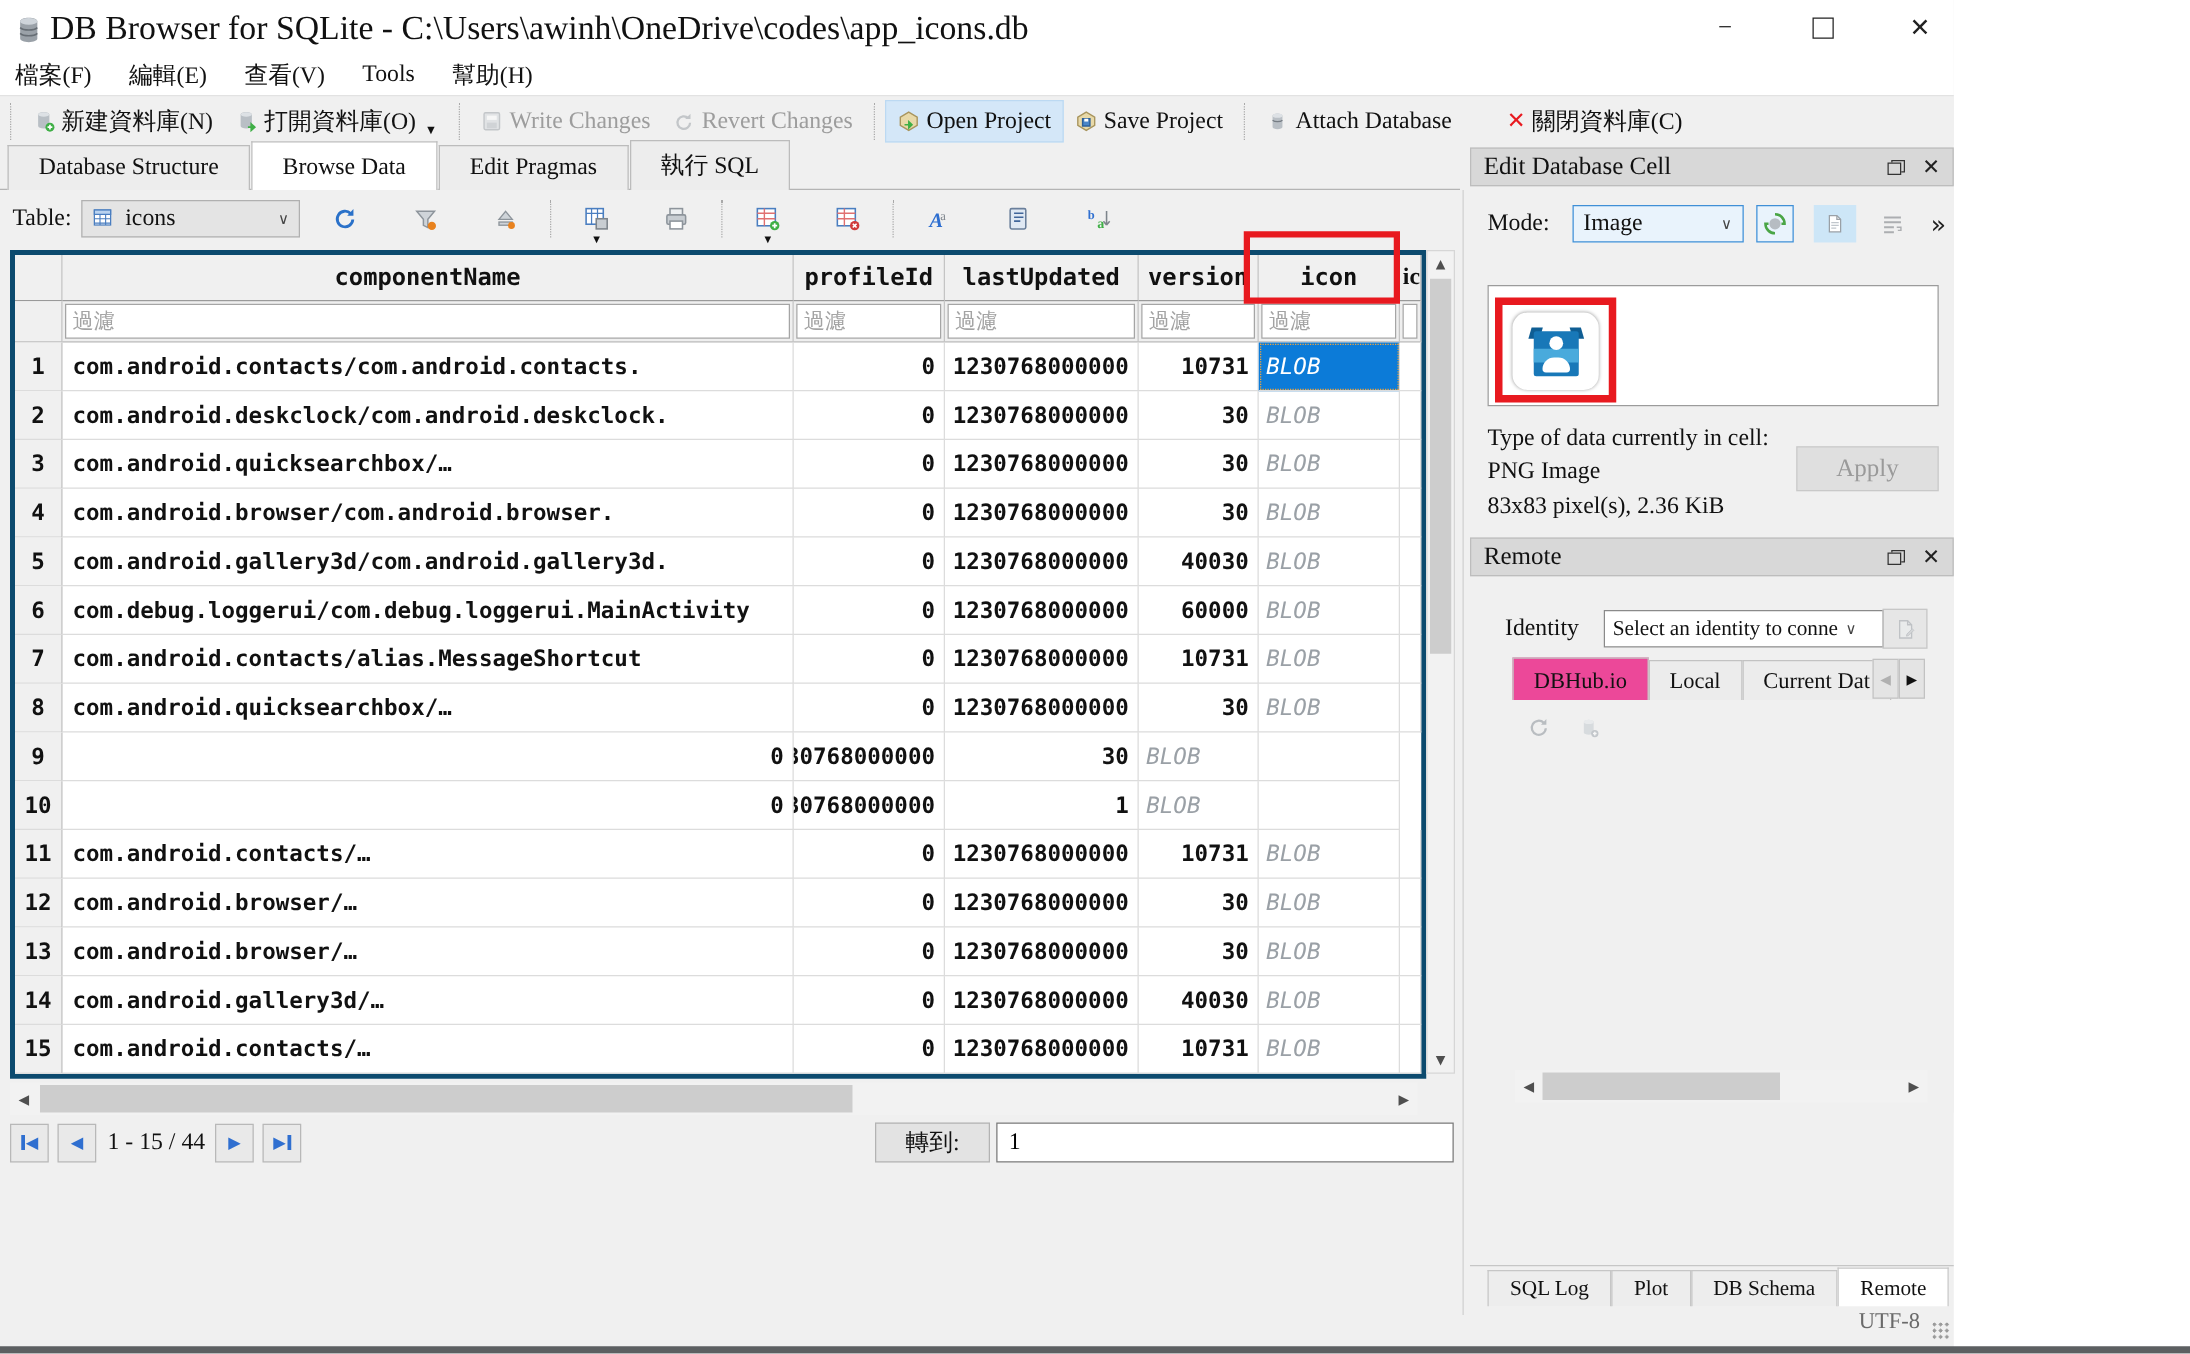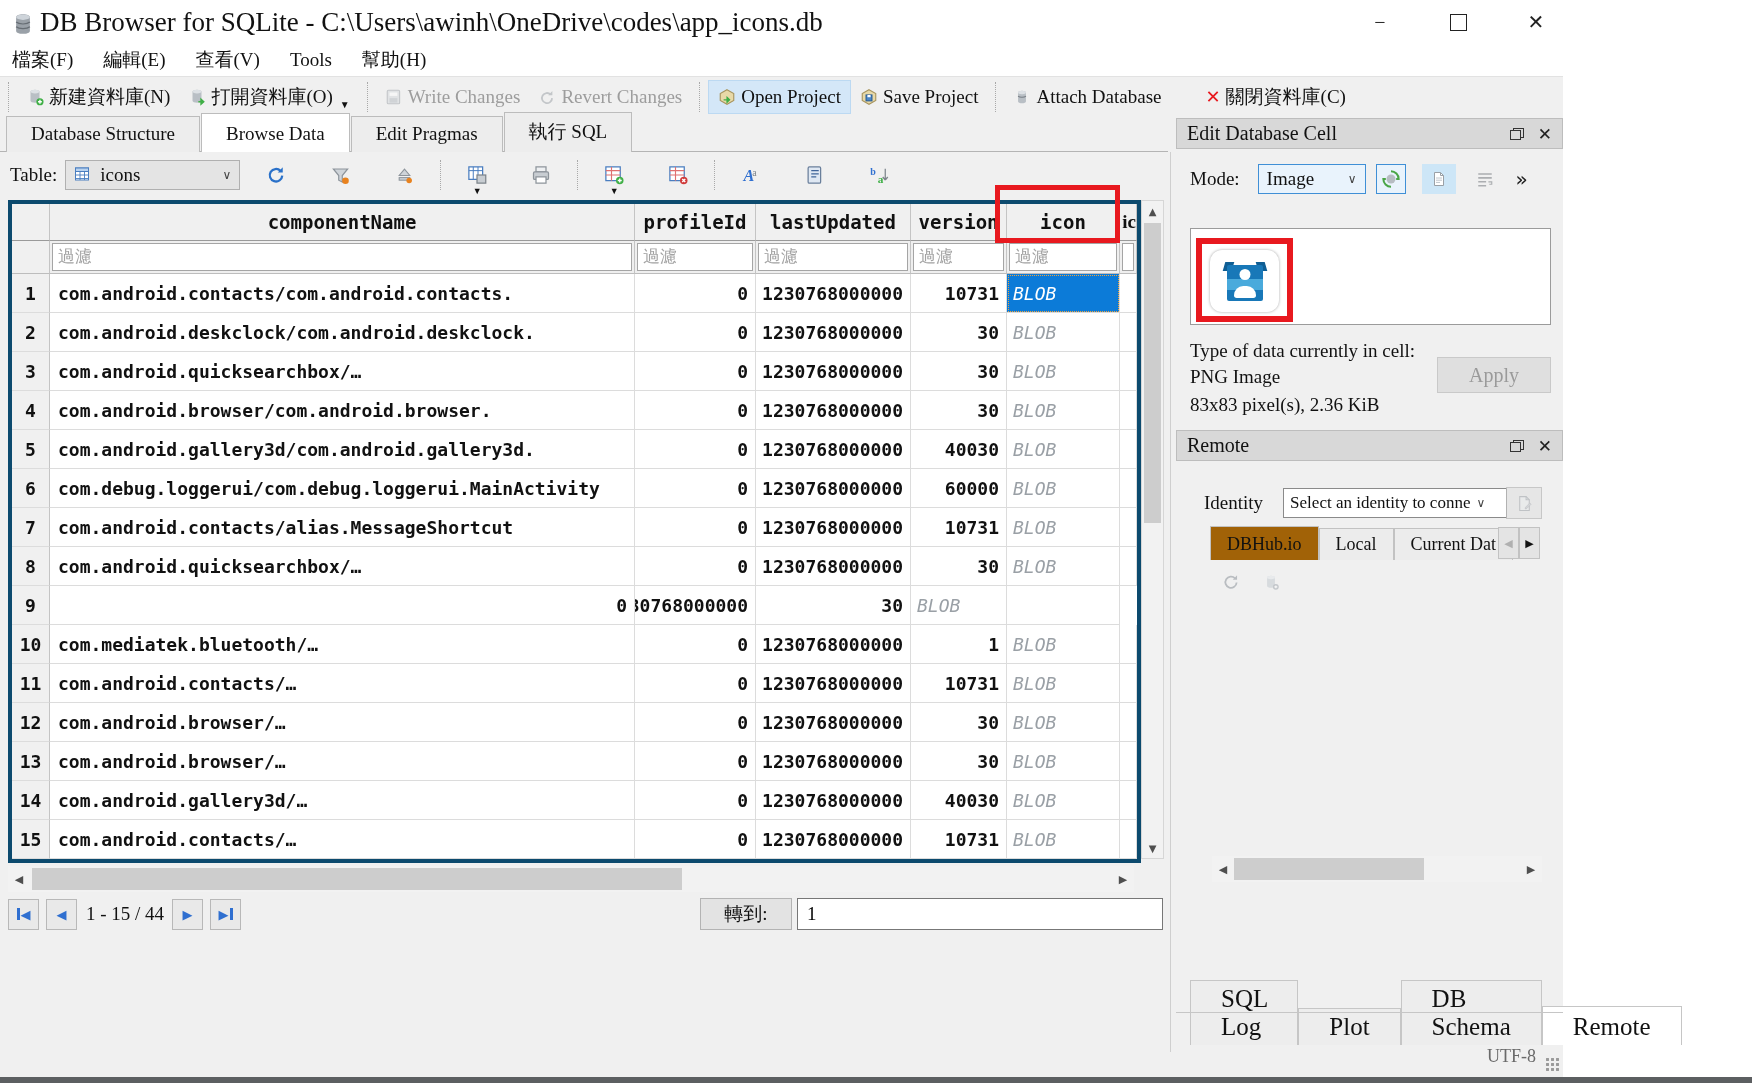--- a/index.html
+++ b/index.html
@@ -103,21 +103,21 @@
   .panel-title{height:31px;background:#d8d8d8;display:flex;align-items:center;padding:0 10px;font-size:20px;
                border:1px solid #bdbdbd;box-sizing:border-box;}
   .pt-icons{margin-left:auto;display:flex;align-items:center;gap:14px;}
   .float-glyph{position:relative;width:14px;height:12px;}
   .float-glyph i{position:absolute;display:block;width:9px;height:8px;border:1.6px solid #333;background:#d8d8d8;}
   .float-glyph i:first-child{right:0;top:0;}
   .float-glyph i:last-child{left:0;bottom:0;}
   .close-glyph{font-size:17px;font-weight:bold;color:#222;font-family:"DejaVu Sans",sans-serif;}
 
   .mode-row{position:absolute;left:14px;top:46px;display:flex;align-items:center;}
-  .mode-combo{width:108px;height:30px;background:var(--comboBlueBg);border:1px solid var(--comboBlueBorder);
+  .mode-combo{width:137px;height:30px;background:var(--comboBlueBg);border:1px solid var(--comboBlueBorder);
               display:flex;align-items:center;padding:0 8px;font-size:19px;box-sizing:border-box;margin-left:10px;}
   .sqbtn{width:30px;height:30px;display:flex;align-items:center;justify-content:center;box-sizing:border-box;}
   .sqbtn.bordered{border:1px solid var(--comboBlueBorder);background:var(--comboBlueBg);margin-left:10px;}
   .sqbtn.bluebg{background:#cde6f7;width:34px;margin-left:16px;}
   .chev2{font-size:20px;color:#222;margin-left:16px;font-family:"DejaVu Sans",sans-serif;}
 
   .preview{position:absolute;left:14px;top:110px;width:361px;height:97px;background:#fff;border:1px solid #9b9b9b;box-sizing:border-box;}
   .redbox-preview{position:absolute;left:20px;top:120px;width:97px;height:84px;border:6px solid var(--annotation);box-sizing:border-box;z-index:5;}
   .appicon{position:absolute;left:34px;top:132px;width:69px;height:62px;background:#fff;border-radius:12px;
            box-shadow:0 0 3px rgba(0,0,0,.35);display:flex;align-items:center;justify-content:center;}
@@ -134,35 +134,35 @@
   .apply-btn{position:absolute;left:261px;top:239px;width:114px;height:36px;background:#dfdfdf;border:1px solid #c9c9c9;
              color:#9a9a9a;font-size:20px;display:flex;align-items:center;justify-content:center;box-sizing:border-box;}
 
   .id-row{position:absolute;left:28px;top:58px;display:flex;align-items:center;}
   .id-combo{width:224px;height:30px;background:#fff;border:1px solid #8a8a8a;display:flex;align-items:center;
             padding:0 6px;font-size:17px;box-sizing:border-box;margin-left:12px;white-space:nowrap;overflow:hidden;}
   .cert-btn{position:absolute;left:330px;top:57px;width:36px;height:32px;background:#e4e4e4;border:1px solid #bdbdbd;
             display:flex;align-items:center;justify-content:center;box-sizing:border-box;opacity:.8;}
   .rtabs{position:absolute;left:34px;top:97px;height:33px;display:flex;align-items:flex-end;}
   .rtab{padding:5px 16px;font-size:18px;background:#ececec;border:1px solid #c2c2c2;border-bottom:none;white-space:nowrap;overflow:hidden;}
-  .rtab.active{background:#a16207;padding-top:7px;}
+  .rtab.active{background:#ec4899;padding-top:7px;}
   .rtab.clipped{max-width:86px;}
   .tab-scroll{position:absolute;top:97px;height:32px;width:21px;background:#e4e4e4;border:1px solid #c2c2c2;
               display:flex;align-items:center;justify-content:center;font-size:11px;box-sizing:border-box;font-family:"DejaVu Sans",sans-serif;}
   .remote-icons{position:absolute;left:46px;top:143px;display:flex;gap:22px;opacity:.55;}
   .rlist{position:absolute;left:36px;top:178px;width:330px;height:248px;background:#fff;border:1px solid #8a8a8a;box-sizing:border-box;}
   .rlist-header{display:flex;height:34px;border-bottom:1px solid #cfcfcf;font-size:19px;align-items:center;}
   .rlist-header .c1{flex:1;padding-left:10px;border-right:1px solid #cfcfcf;height:100%;display:flex;align-items:center;}
   .rlist-header .c2{width:58px;padding-left:6px;overflow:hidden;white-space:nowrap;}
   .rhscroll{position:absolute;left:36px;top:426px;width:330px;height:26px;background:#f2f2f2;}
 
   
   .dock-tabs{position:absolute;left:1176px;top:1012px;width:387px;height:33px;display:flex;align-items:flex-end;padding-left:14px;box-sizing:border-box;}
   .dock-tabs:before{content:"";position:absolute;left:0;top:0;right:0;height:1px;background:#c6c6c6;}
-  .dtab{padding:4px 30px;font-size:25px;background:#ededed;border:1px solid #c6c6c6;border-bottom:none;}
+  .dtab{padding:4px 17px;font-size:17px;background:#ededed;border:1px solid #c6c6c6;border-bottom:none;}
   .dtab.active{background:#fff;padding-top:6px;}
   .status-enc{position:absolute;left:1487px;top:1046px;font-size:18px;color:#6a6a6a;}
   .grip{position:absolute;left:1546px;top:1058px;width:14px;height:14px;
         background:radial-gradient(circle,#9a9a9a 1.4px,transparent 1.6px);background-size:5px 5px;background-position:bottom right;}
 
   
   .redbox-header{position:absolute;left:995px;top:185px;width:125px;height:58px;border:5px solid var(--annotation);
                  box-sizing:border-box;z-index:6;}
 
   svg{display:block;}
@@ -482,21 +482,20 @@
             <div class="cell num">9</div>
             <div class="cell right">0</div>
             <div class="cell right">1230768000000</div>
             <div class="cell right">30</div>
             <div class="cell blob">BLOB</div>
             <div class="cell"></div>
           </div>
 
           <div class="grow gr">
             <div class="cell num">10</div>
-            <div class="cell left">com.mediatek.bluetooth/…</div>
             <div class="cell right">0</div>
             <div class="cell right">1230768000000</div>
             <div class="cell right">1</div>
             <div class="cell blob">BLOB</div>
             <div class="cell"></div>
           </div>
 
           <div class="grow gr">
             <div class="cell num">11</div>
             <div class="cell left">com.android.contacts/…</div>

